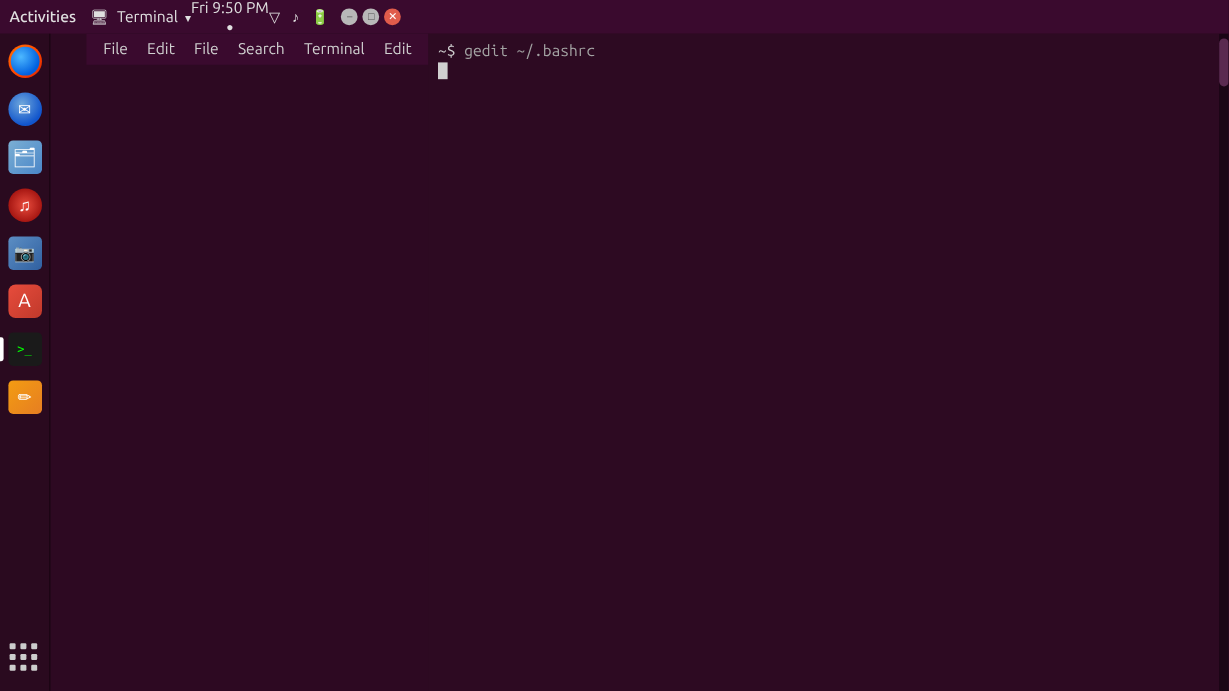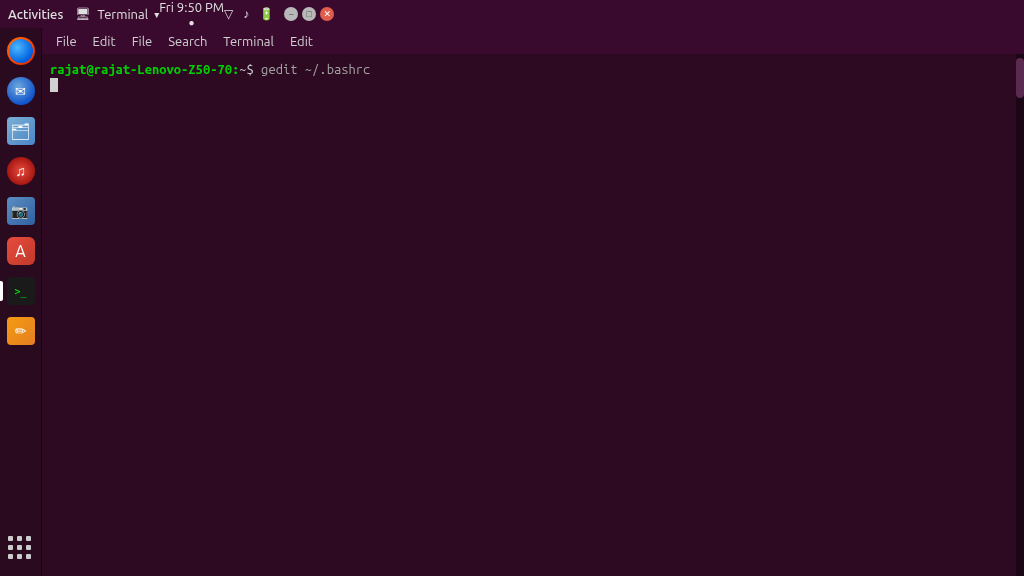--- a/index.html
+++ b/index.html
@@ -221,21 +221,22 @@
     .apps-dot {
       width: 5px; height: 5px;
       background: #ccc;
       border-radius: 1px;
     }
 
     
     .terminal-window {
       flex: 1;
       display: flex;
-      flex-direction: column;
+      flex-direction: row;
+      margin-left: 30px;
     }
 
     
     .terminal-menubar {
       height: 26px;
       background: #3a0a2e;
       display: flex;
       align-items: center;
       padding: 0 8px;
       gap: 4px;
@@ -398,21 +399,21 @@
       <span class="menu-item">File</span>
       <span class="menu-item">Edit</span>
       <span class="menu-item">File</span>
       <span class="menu-item">Search</span>
       <span class="menu-item">Terminal</span>
       <span class="menu-item">Edit</span>
     </div>
 
     <div class="terminal-content">
       <div class="terminal-prompt">
-        <span class="prompt-user">rajat@rajat-Lenovo-Z50-70:</span><span class="prompt-dir">~</span><span class="prompt-dollar">$</span><span class="prompt-command"> gedit ~/.bashrc</span>
+        <span class="prompt-dir">~</span><span class="prompt-dollar">$</span><span class="prompt-command"> gedit ~/.bashrc</span>
       </div>
       <div class="terminal-prompt">
         <span class="cursor-block"></span>
       </div>
       <div class="scrollbar">
         <div class="scrollbar-thumb"></div>
       </div>
     </div>
   </div>
 </div>

